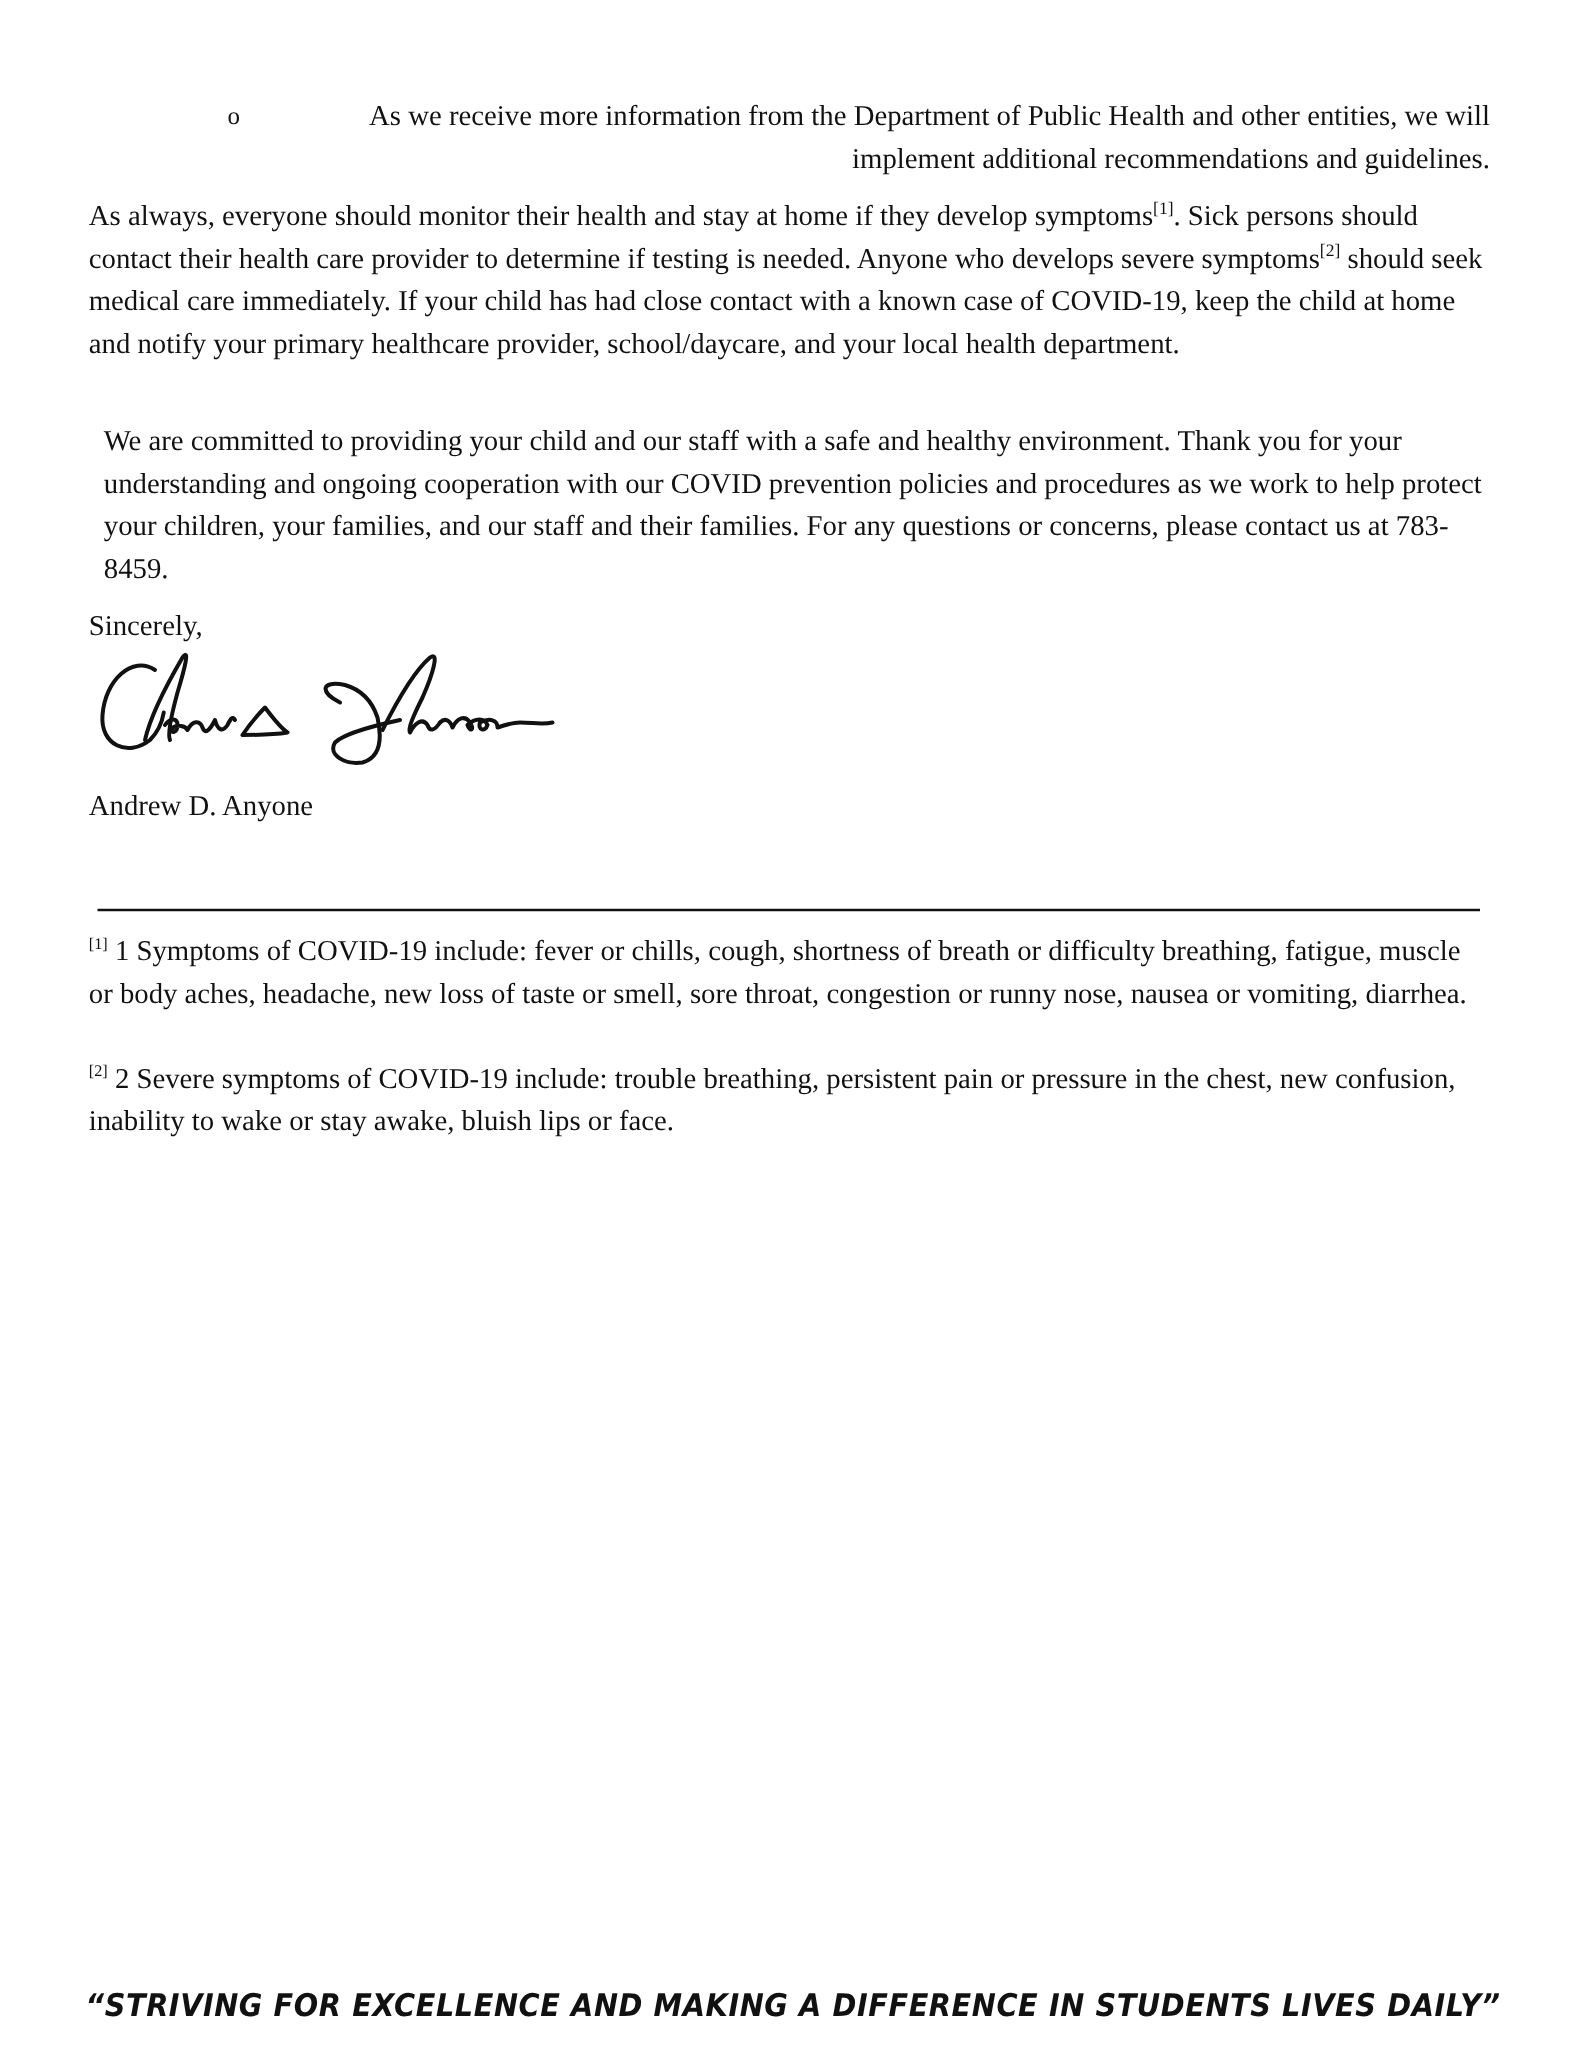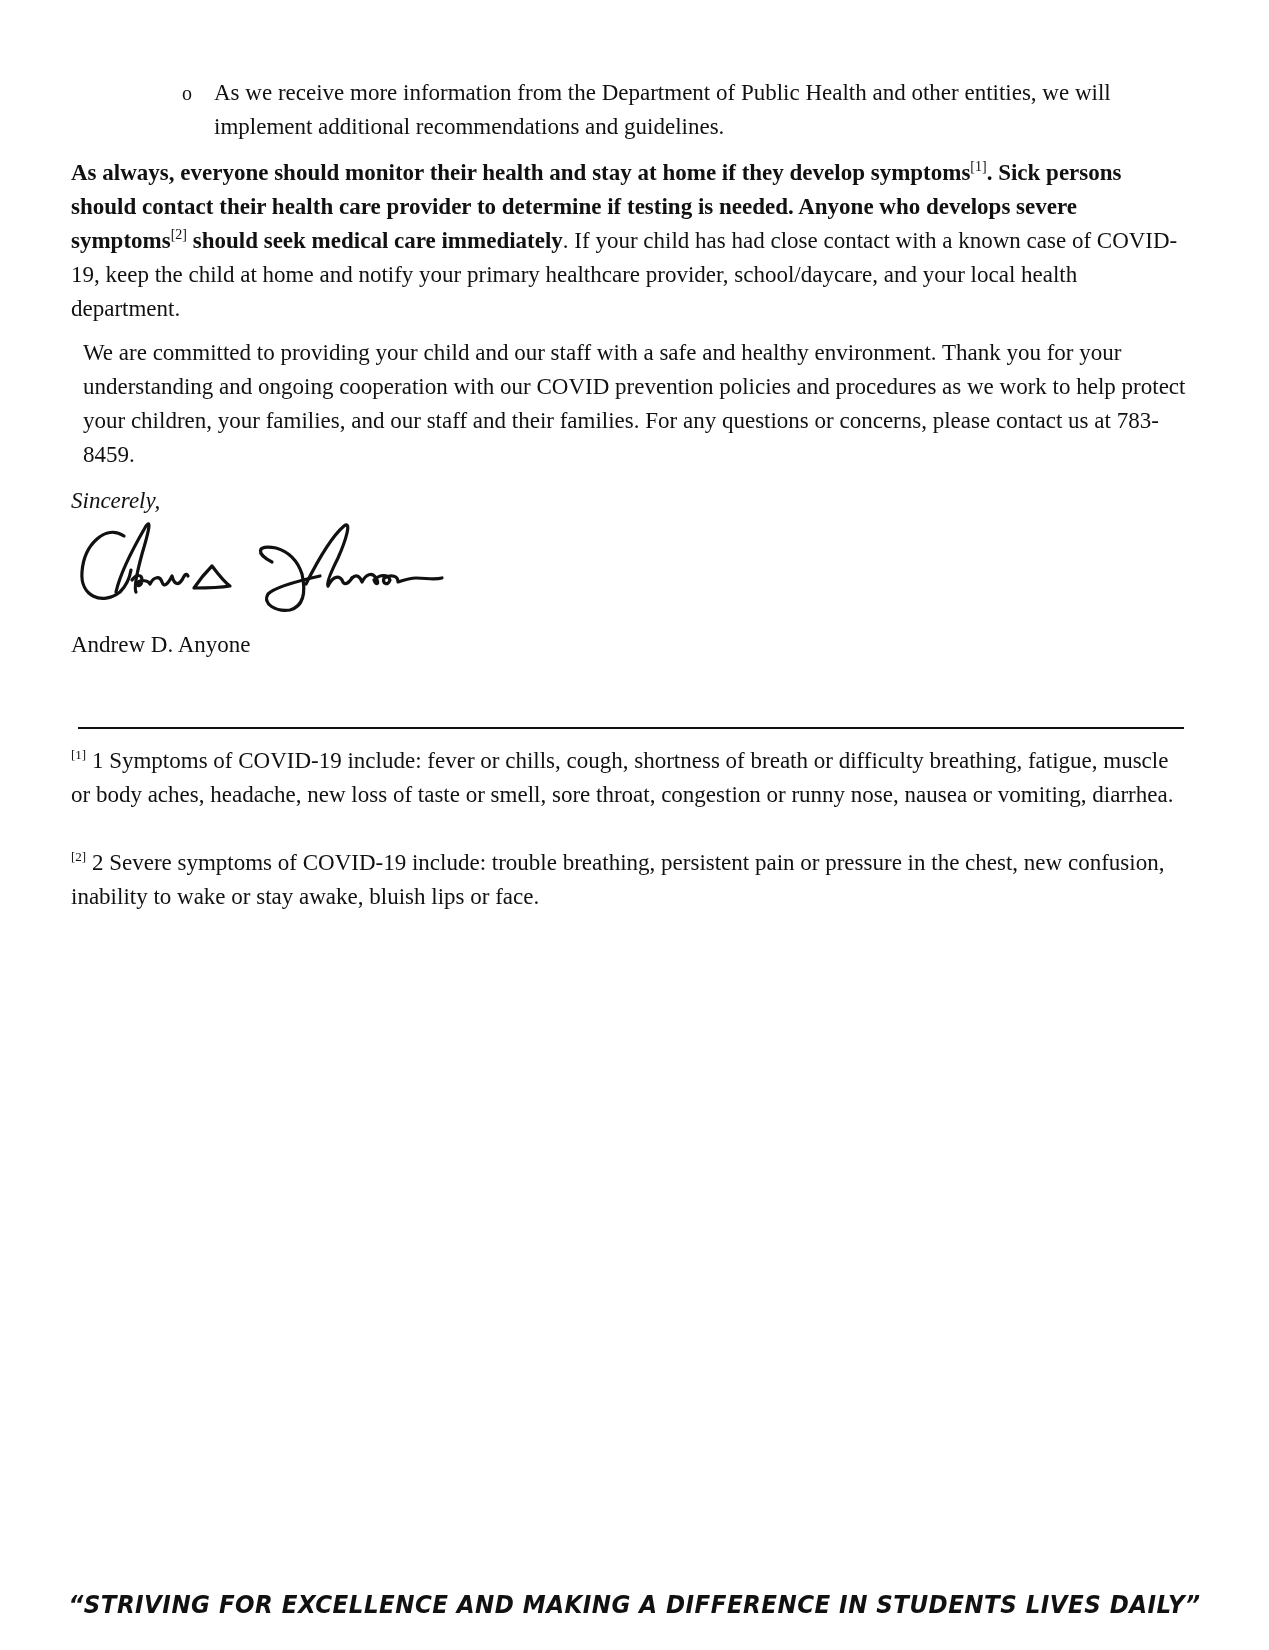--- a/index.html
+++ b/index.html
@@ -6,27 +6,27 @@
     body {
       width: 1269px; height: 1650px; position: relative; overflow: hidden;
       font-family: "Liberation Serif", "DejaVu Serif", serif;
       color: #111111;
       font-size: 23px;
       line-height: 34px;
     }
     .abs { position: absolute; }
     .bullet-row { left: 182px; top: 76px; width: 1010px; }
     .bullet-glyph { position: absolute; left: 0; top: 0; font-size: 20px; }
-    .bullet-text { margin-left: 32px; display: block; }
+    .bullet-text { margin-left: 57px; display: block; text-align: right; }
     .para { left: 71px; width: 1120px; margin: 0; }
     .p1 { top: 156px; }
     .p2 { top: 336px; margin-left: 12px; }
     sup { font-size: 14px; line-height: 0; vertical-align: 9px; }
-    b { font-weight: bold; text-align: right; }
-    .closing { left: 71px; top: 484px; font-style: italic; }
+    b { font-weight: normal; text-align: right; }
+    .closing { left: 71px; top: 484px; }
     .signature { left: 76px; top: 514px; width: 390px; height: 110px; }
     .signer { left: 71px; top: 628px; }
     .divider { left: 78px; top: 727px; width: 1106px; height: 0; border-top: 2.5px solid #111; }
     .fn { left: 71px; width: 1120px; margin: 0; }
     .fn1 { top: 744px; }
     .fn2 { top: 846px; }
     .fn sup { font-size: 13px; }
     .motto {
       left: 0; top: 1588px; width: 1269px; text-align: center;
       font-family: "DejaVu Sans", sans-serif;

